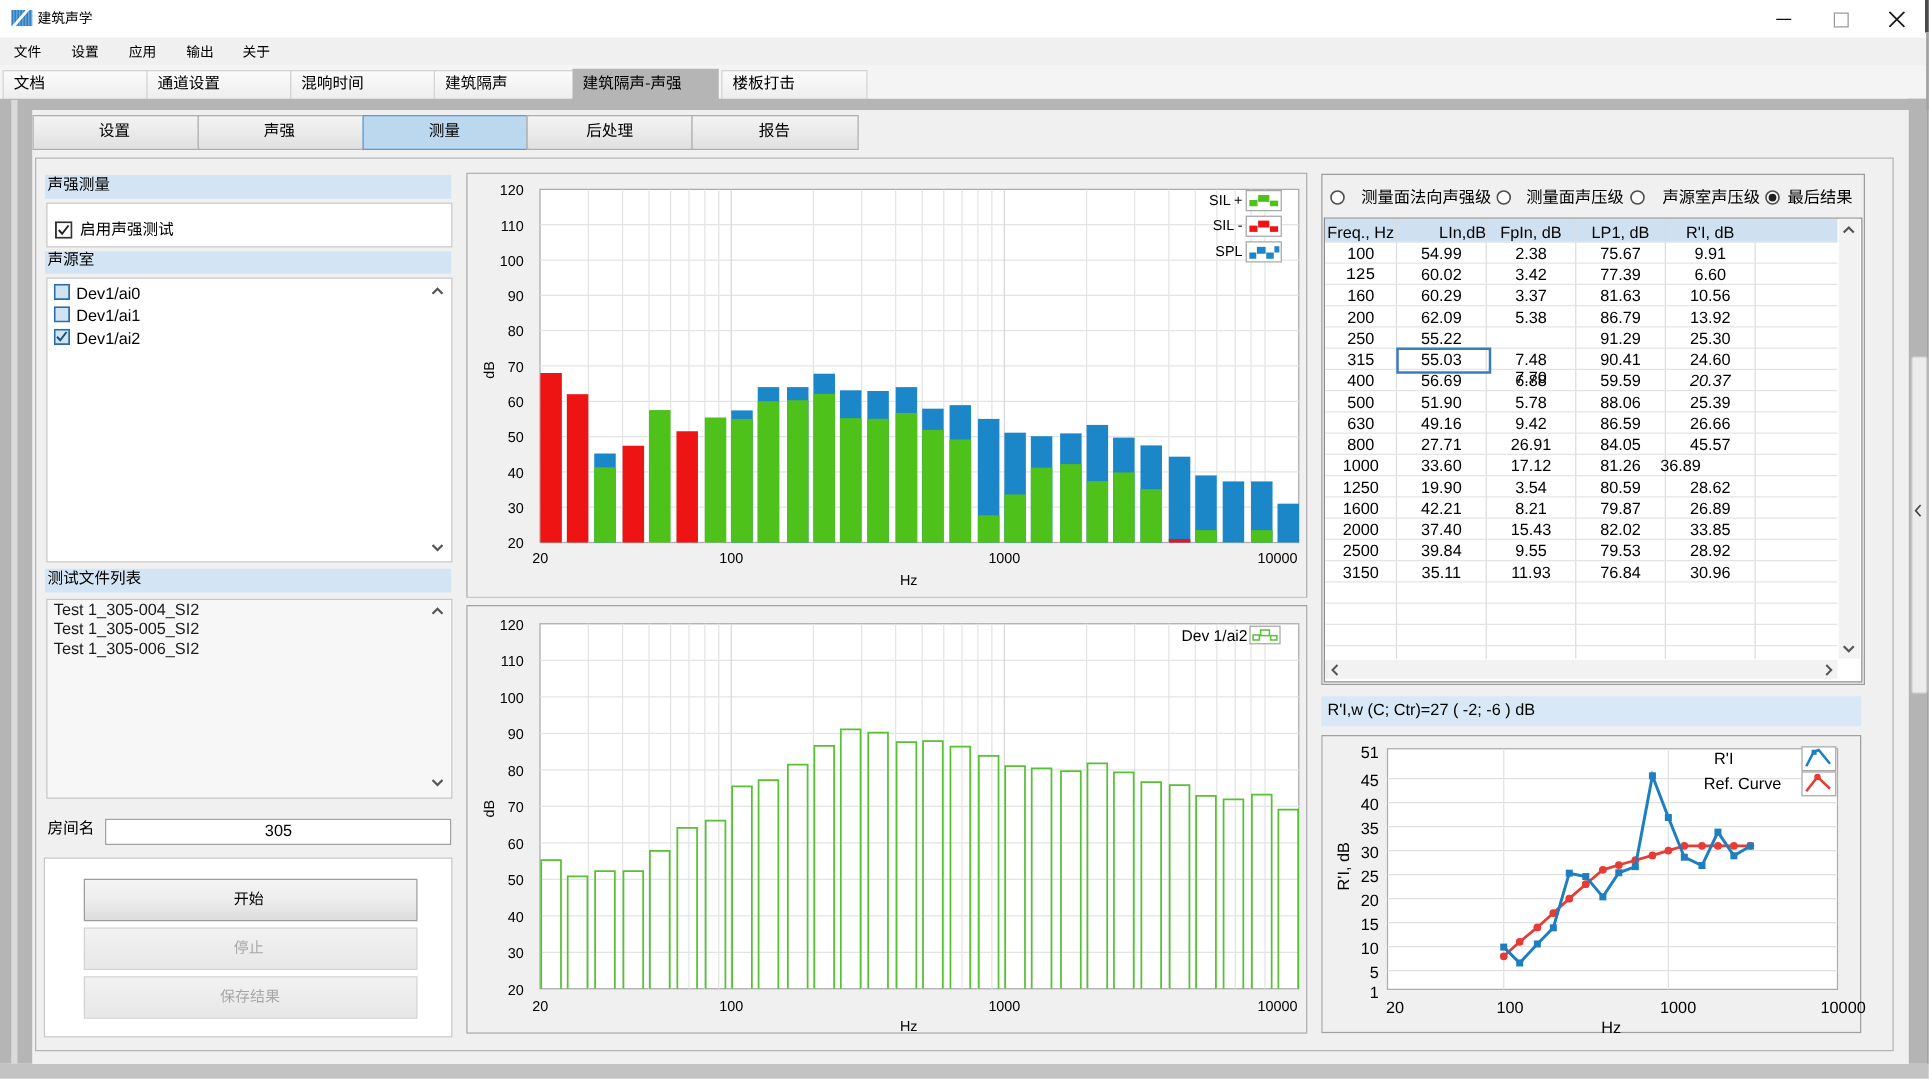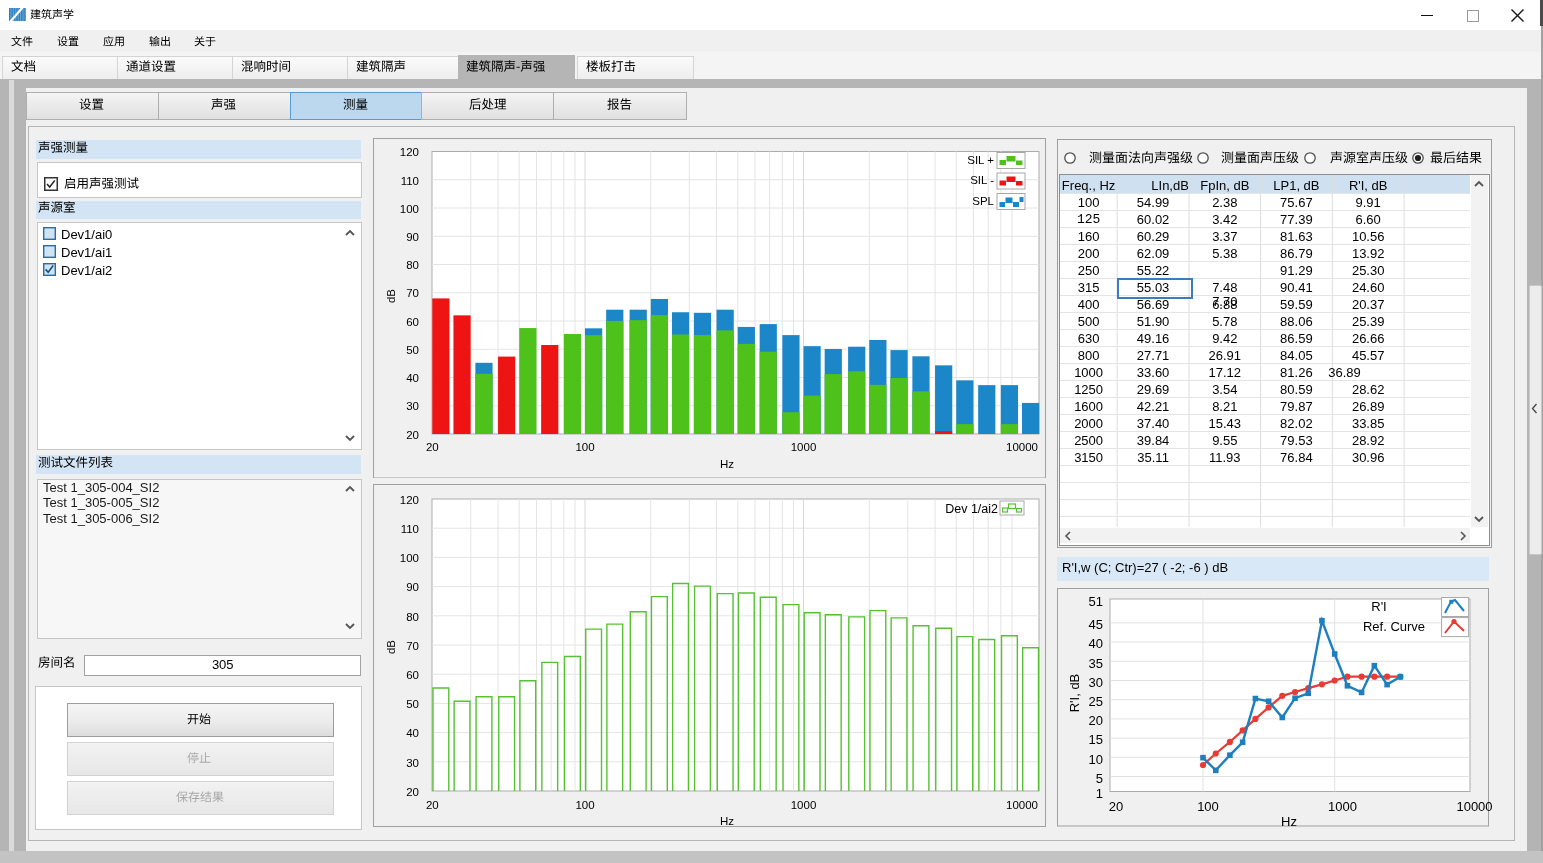--- a/index.html
+++ b/index.html
@@ -726,21 +726,21 @@
 <div style="position:absolute;left:1328.2px;top:263.7px;font-size:13.0px;line-height:14.9px;color:#000;white-space:pre;width:80.0px;text-align:center;">25.30</div>
 <div style="position:absolute;left:1048.6px;top:280.7px;font-size:13.0px;line-height:14.9px;color:#000;white-space:pre;width:80.0px;text-align:center;">315</div>
 <div style="position:absolute;left:1113.1px;top:280.7px;font-size:13.0px;line-height:14.9px;color:#000;white-space:pre;width:80.0px;text-align:center;">55.03</div>
 <div style="position:absolute;left:1184.8px;top:280.7px;font-size:13.0px;line-height:14.9px;color:#000;white-space:pre;width:80.0px;text-align:center;">7.48</div>
 <div style="position:absolute;left:1256.4px;top:280.7px;font-size:13.0px;line-height:14.9px;color:#000;white-space:pre;width:80.0px;text-align:center;">90.41</div>
 <div style="position:absolute;left:1328.2px;top:280.7px;font-size:13.0px;line-height:14.9px;color:#000;white-space:pre;width:80.0px;text-align:center;">24.60</div>
 <div style="position:absolute;left:1048.6px;top:297.7px;font-size:13.0px;line-height:14.9px;color:#000;white-space:pre;width:80.0px;text-align:center;">400</div>
 <div style="position:absolute;left:1113.1px;top:297.7px;font-size:13.0px;line-height:14.9px;color:#000;white-space:pre;width:80.0px;text-align:center;">56.69</div>
 <div style="position:absolute;left:1184.8px;top:297.7px;font-size:13.0px;line-height:14.9px;color:#000;white-space:pre;width:80.0px;text-align:center;">6.88</div>
 <div style="position:absolute;left:1256.4px;top:297.7px;font-size:13.0px;line-height:14.9px;color:#000;white-space:pre;width:80.0px;text-align:center;">59.59</div>
-<div style="position:absolute;left:1328.2px;top:297.7px;font-size:13.0px;line-height:14.9px;color:#000;white-space:pre;width:80.0px;text-align:center;">20.37</div>
+<div style="position:absolute;left:1328.2px;top:297.7px;font-size:13.0px;line-height:14.9px;color:#000;white-space:pre;width:80.0px;text-align:center;font-style:italic;">20.37</div>
 <div style="position:absolute;left:1048.6px;top:314.7px;font-size:13.0px;line-height:14.9px;color:#000;white-space:pre;width:80.0px;text-align:center;">500</div>
 <div style="position:absolute;left:1113.1px;top:314.7px;font-size:13.0px;line-height:14.9px;color:#000;white-space:pre;width:80.0px;text-align:center;">51.90</div>
 <div style="position:absolute;left:1184.8px;top:314.7px;font-size:13.0px;line-height:14.9px;color:#000;white-space:pre;width:80.0px;text-align:center;">5.78</div>
 <div style="position:absolute;left:1256.4px;top:314.7px;font-size:13.0px;line-height:14.9px;color:#000;white-space:pre;width:80.0px;text-align:center;">88.06</div>
 <div style="position:absolute;left:1328.2px;top:314.7px;font-size:13.0px;line-height:14.9px;color:#000;white-space:pre;width:80.0px;text-align:center;">25.39</div>
 <div style="position:absolute;left:1048.6px;top:331.7px;font-size:13.0px;line-height:14.9px;color:#000;white-space:pre;width:80.0px;text-align:center;">630</div>
 <div style="position:absolute;left:1113.1px;top:331.7px;font-size:13.0px;line-height:14.9px;color:#000;white-space:pre;width:80.0px;text-align:center;">49.16</div>
 <div style="position:absolute;left:1184.8px;top:331.7px;font-size:13.0px;line-height:14.9px;color:#000;white-space:pre;width:80.0px;text-align:center;">9.42</div>
 <div style="position:absolute;left:1256.4px;top:331.7px;font-size:13.0px;line-height:14.9px;color:#000;white-space:pre;width:80.0px;text-align:center;">86.59</div>
 <div style="position:absolute;left:1328.2px;top:331.7px;font-size:13.0px;line-height:14.9px;color:#000;white-space:pre;width:80.0px;text-align:center;">26.66</div>
@@ -748,21 +748,21 @@
 <div style="position:absolute;left:1113.1px;top:348.7px;font-size:13.0px;line-height:14.9px;color:#000;white-space:pre;width:80.0px;text-align:center;">27.71</div>
 <div style="position:absolute;left:1184.8px;top:348.7px;font-size:13.0px;line-height:14.9px;color:#000;white-space:pre;width:80.0px;text-align:center;">26.91</div>
 <div style="position:absolute;left:1256.4px;top:348.7px;font-size:13.0px;line-height:14.9px;color:#000;white-space:pre;width:80.0px;text-align:center;">84.05</div>
 <div style="position:absolute;left:1328.2px;top:348.7px;font-size:13.0px;line-height:14.9px;color:#000;white-space:pre;width:80.0px;text-align:center;">45.57</div>
 <div style="position:absolute;left:1048.6px;top:365.7px;font-size:13.0px;line-height:14.9px;color:#000;white-space:pre;width:80.0px;text-align:center;">1000</div>
 <div style="position:absolute;left:1113.1px;top:365.7px;font-size:13.0px;line-height:14.9px;color:#000;white-space:pre;width:80.0px;text-align:center;">33.60</div>
 <div style="position:absolute;left:1184.8px;top:365.7px;font-size:13.0px;line-height:14.9px;color:#000;white-space:pre;width:80.0px;text-align:center;">17.12</div>
 <div style="position:absolute;left:1256.4px;top:365.7px;font-size:13.0px;line-height:14.9px;color:#000;white-space:pre;width:80.0px;text-align:center;">81.26</div>
 <div style="position:absolute;left:1328.2px;top:365.7px;font-size:13.0px;line-height:14.9px;color:#000;white-space:pre;width:80.0px;text-align:left;">36.89</div>
 <div style="position:absolute;left:1048.6px;top:382.7px;font-size:13.0px;line-height:14.9px;color:#000;white-space:pre;width:80.0px;text-align:center;">1250</div>
-<div style="position:absolute;left:1113.1px;top:382.7px;font-size:13.0px;line-height:14.9px;color:#000;white-space:pre;width:80.0px;text-align:center;">29.69</div>
+<div style="position:absolute;left:1113.1px;top:382.7px;font-size:13.0px;line-height:14.9px;color:#000;white-space:pre;width:80.0px;text-align:center;">19.90</div>
 <div style="position:absolute;left:1184.8px;top:382.7px;font-size:13.0px;line-height:14.9px;color:#000;white-space:pre;width:80.0px;text-align:center;">3.54</div>
 <div style="position:absolute;left:1256.4px;top:382.7px;font-size:13.0px;line-height:14.9px;color:#000;white-space:pre;width:80.0px;text-align:center;">80.59</div>
 <div style="position:absolute;left:1328.2px;top:382.7px;font-size:13.0px;line-height:14.9px;color:#000;white-space:pre;width:80.0px;text-align:center;">28.62</div>
 <div style="position:absolute;left:1048.6px;top:399.7px;font-size:13.0px;line-height:14.9px;color:#000;white-space:pre;width:80.0px;text-align:center;">1600</div>
 <div style="position:absolute;left:1113.1px;top:399.7px;font-size:13.0px;line-height:14.9px;color:#000;white-space:pre;width:80.0px;text-align:center;">42.21</div>
 <div style="position:absolute;left:1184.8px;top:399.7px;font-size:13.0px;line-height:14.9px;color:#000;white-space:pre;width:80.0px;text-align:center;">8.21</div>
 <div style="position:absolute;left:1256.4px;top:399.7px;font-size:13.0px;line-height:14.9px;color:#000;white-space:pre;width:80.0px;text-align:center;">79.87</div>
 <div style="position:absolute;left:1328.2px;top:399.7px;font-size:13.0px;line-height:14.9px;color:#000;white-space:pre;width:80.0px;text-align:center;">26.89</div>
 <div style="position:absolute;left:1048.6px;top:416.7px;font-size:13.0px;line-height:14.9px;color:#000;white-space:pre;width:80.0px;text-align:center;">2000</div>
 <div style="position:absolute;left:1113.1px;top:416.7px;font-size:13.0px;line-height:14.9px;color:#000;white-space:pre;width:80.0px;text-align:center;">37.40</div>

